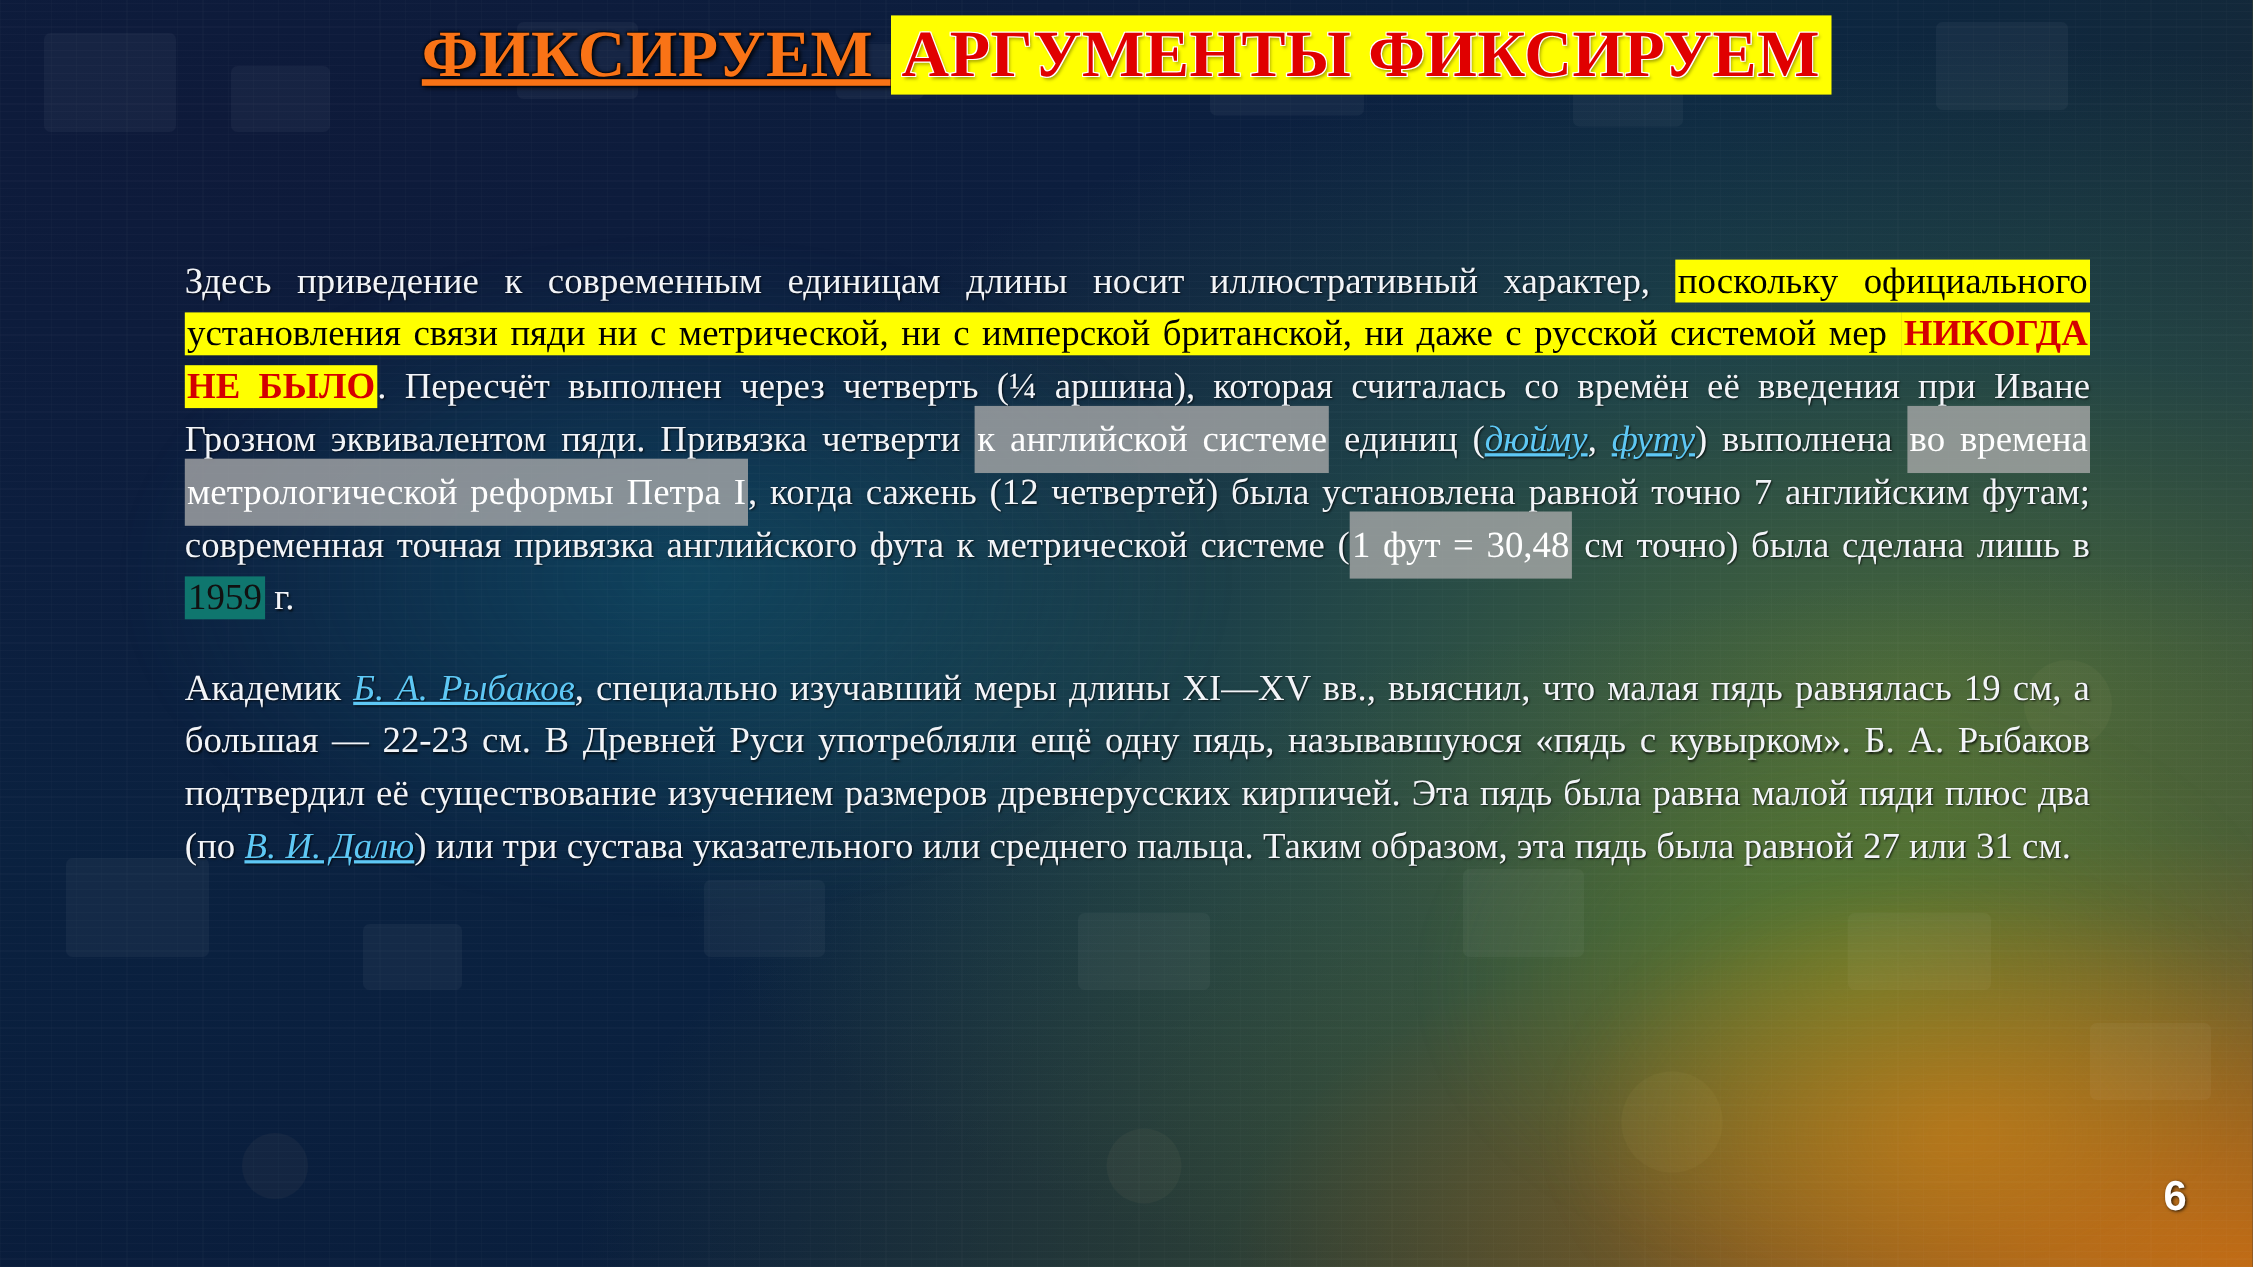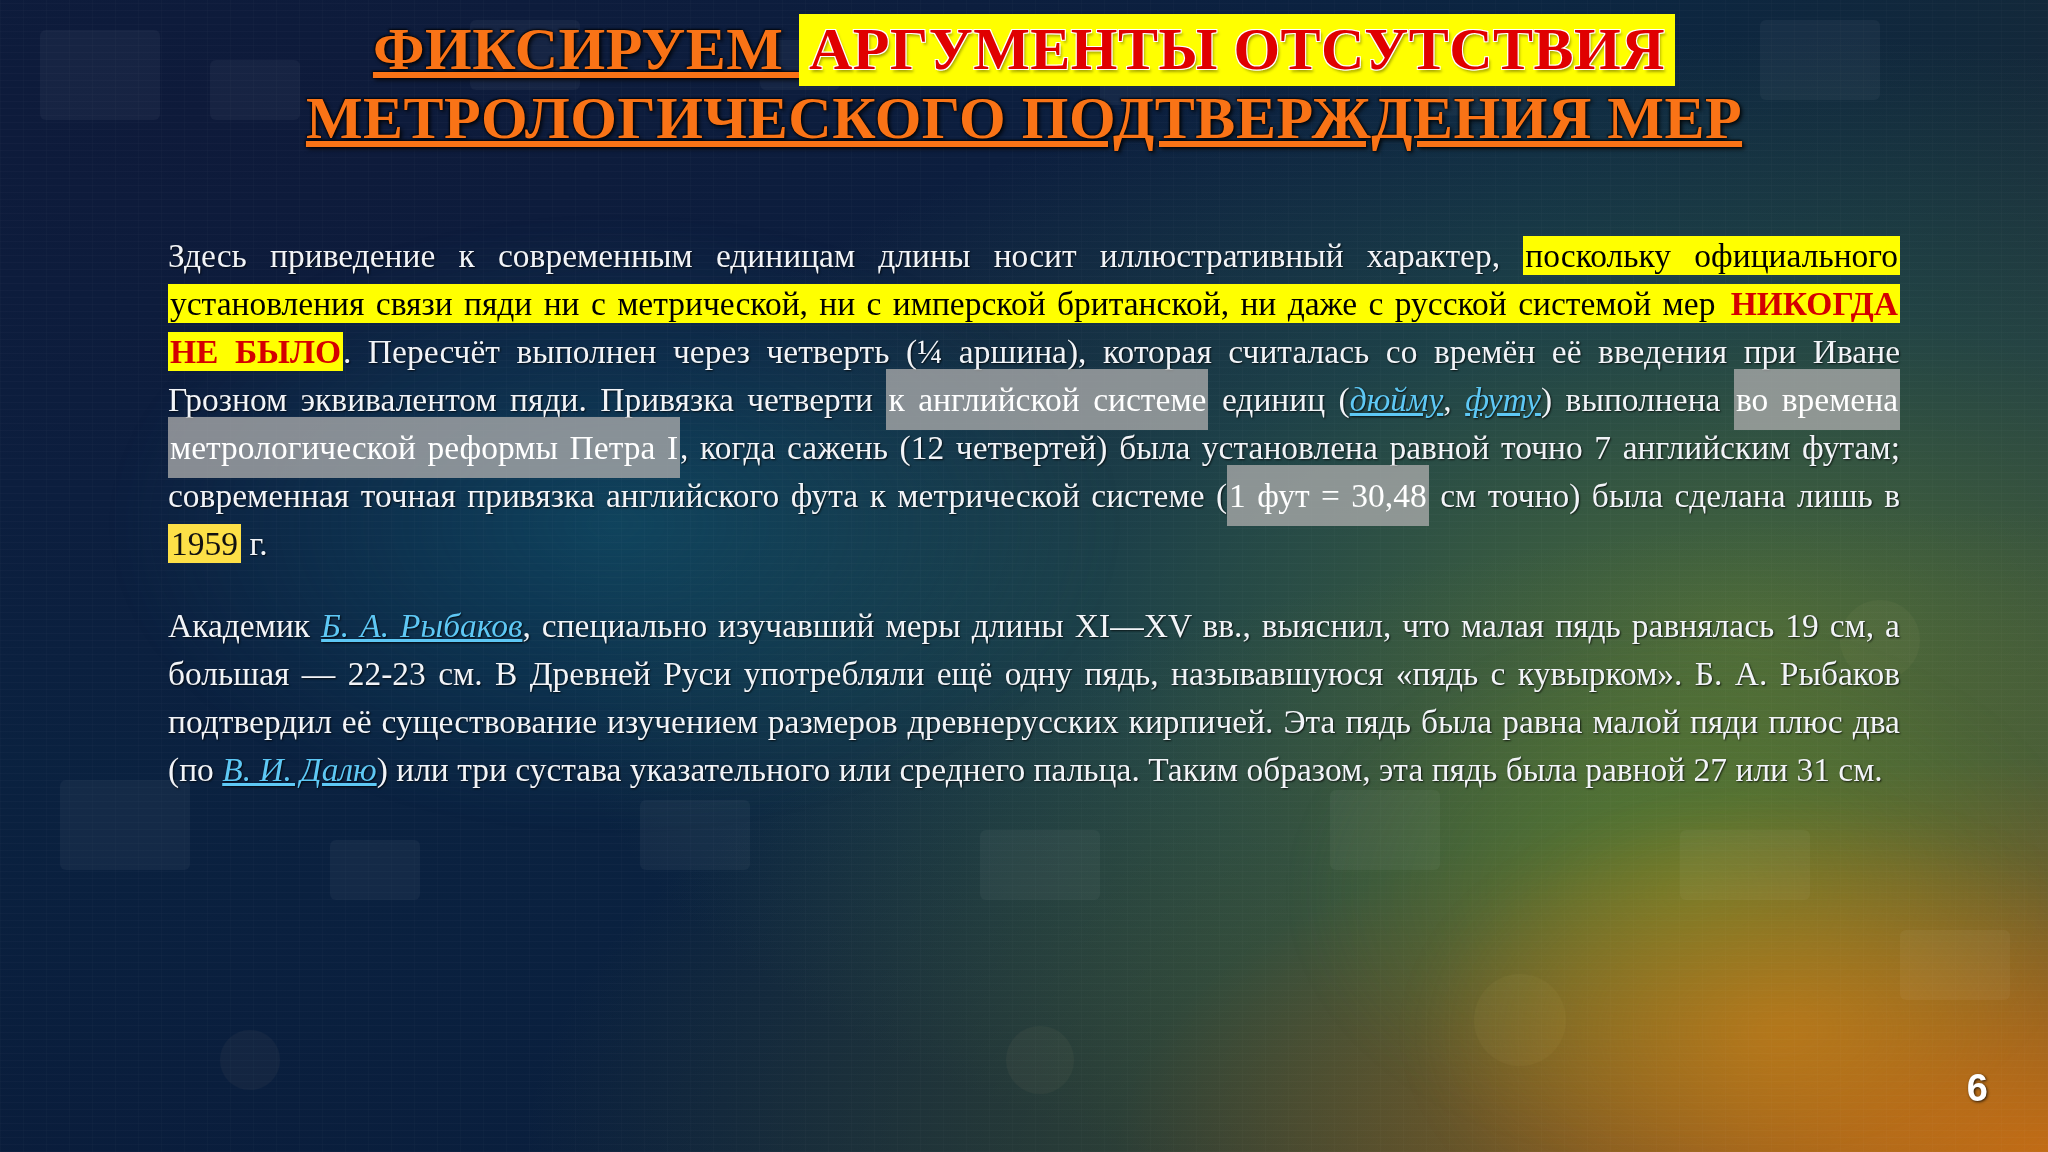--- a/index.html
+++ b/index.html
@@ -147,21 +147,21 @@
   .hl-yellow-bold {
     background: #ffff00;
     color: #d40000;
     font-weight: bold;
     padding: 1px 2px;
     text-shadow: none;
     box-decoration-break: clone;
     -webkit-box-decoration-break: clone;
   }
   .hl-yellow-dark {
-    background: #fde047;
+    background: #0f766e;
     color: #111111;
     padding: 1px 3px;
     text-shadow: none;
     box-decoration-break: clone;
     -webkit-box-decoration-break: clone;
   }
   .hl-gray {
     background: rgba(170,170,170,0.78);
     color: #ffffff;
     padding: 12px 2px;
@@ -218,24 +218,21 @@
     <g fill="rgba(255,210,120,0.10)">
       <circle cx="1520" cy="1020" r="46"></circle>
       <circle cx="1040" cy="1060" r="34"></circle>
       <circle cx="250" cy="1060" r="30"></circle>
       <circle cx="1880" cy="640" r="40"></circle>
     </g>
   </svg>
 
   <div class="title-block">
     <div class="title-line">
-      <span class="plain">ФИКСИРУЕМ </span><span class="hl-red">АРГУМЕНТЫ ОТСУТСТВИЯ</span>
-    </div>
-    <div class="title-line title-line-2">
-      <span class="plain">МЕТРОЛОГИЧЕСКОГО ПОДТВЕРЖДЕНИЯ МЕР</span>
+      <span class="plain">ФИКСИРУЕМ </span><span class="hl-red">АРГУМЕНТЫ ФИКСИРУЕМ</span>
     </div>
   </div>
 
   <div class="body-block">
 
     <p class="para"><span>Здесь приведение к современным единицам длины носит иллюстративный характер, </span><span class="hl-yellow">поскольку официального установления связи пяди ни с метрической, ни с имперской британской, ни даже с русской системой мер </span><span class="hl-yellow-bold">НИКОГДА НЕ БЫЛО</span><span>. Пересчёт выполнен через четверть (¼ аршина), которая считалась со времён её введения при Иване Грозном эквивалентом пяди. Привязка четверти </span><span class="hl-gray">к английской системе</span><span> единиц (</span><a class="link" href="#">дюйму</a><span>, </span><a class="link" href="#">футу</a><span>) выполнена </span><span class="hl-gray">во времена метрологической реформы Петра I</span><span>, когда сажень (12 четвертей) была установлена равной точно 7 английским футам; современная точная привязка английского фута к метрической системе (</span><span class="hl-gray">1 фут = 30,48</span><span> см точно) была сделана лишь в </span><span class="hl-yellow-dark">1959</span><span> г.</span></p>
 
     <p class="para"><span>Академик </span><a class="link" href="#">Б. А. Рыбаков</a><span>, специально изучавший меры длины XI—XV вв., выяснил, что малая пядь равнялась 19 см, а большая — 22-23 см. В Древней Руси употребляли ещё одну пядь, называвшуюся «пядь с кувырком». Б. А. Рыбаков подтвердил её существование изучением размеров древнерусских кирпичей. Эта пядь была равна малой пяди плюс два (по </span><a class="link" href="#">В. И. Далю</a><span>) или три сустава указательного или среднего пальца. Таким образом, эта пядь была равной 27 или 31 см.</span></p>
 
   </div>

